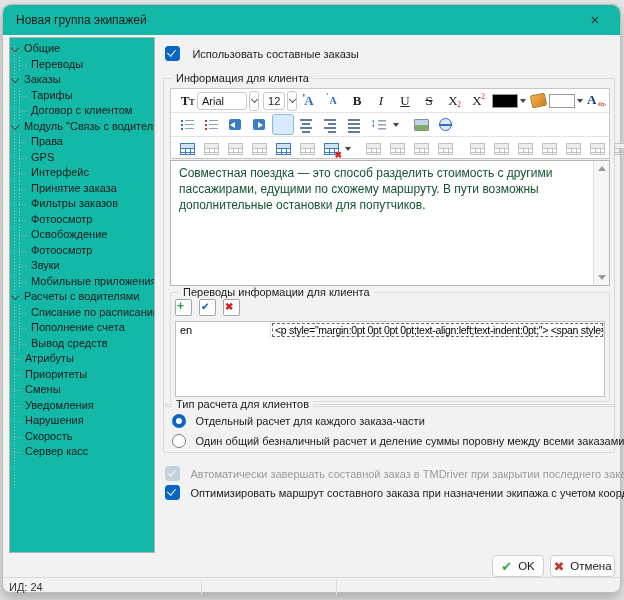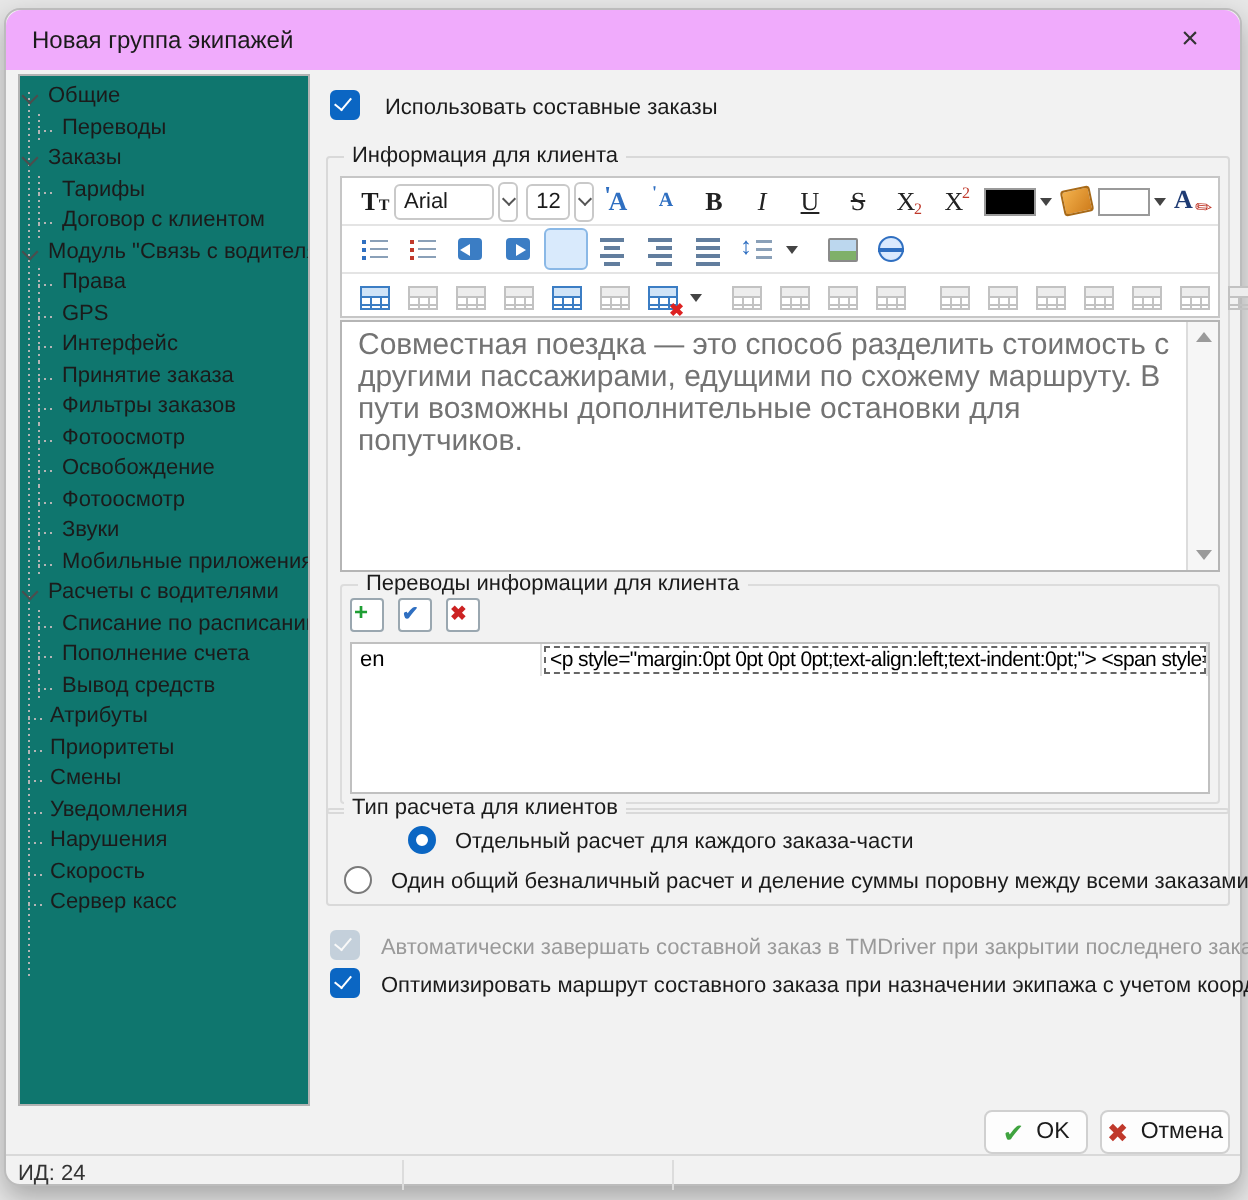--- a/index.html
+++ b/index.html
@@ -1,22 +1,22 @@
 <!DOCTYPE html>
 <html lang="ru"><head>
 <meta charset="utf-8">
 <style>
   html,body{margin:0;padding:0;}
   body{width:624px;height:600px;background:#e7e7e7;font-family:"Liberation Sans",sans-serif;position:relative;overflow:hidden;}
   .dialog{position:absolute;left:2px;top:4px;width:619px;height:589px;background:#f2f2f2;border:1px solid #bcbcbc;border-radius:8px;box-shadow:0 6px 14px rgba(0,0,0,.28);box-sizing:border-box;}
-  .titlebar{position:absolute;left:0;top:0;right:0;height:30px;border-radius:8px 8px 0 0;background:#f0abfc;padding-left:24px;}
+  .titlebar{position:absolute;left:0;top:0;right:0;height:30px;border-radius:8px 8px 0 0;background:#14b8a6;padding-left:24px;}
   .title{position:absolute;left:13px;top:8px;font-size:12px;color:#1b1b1b;}
   .close-btn{position:absolute;right:14px;top:5px;width:22px;height:20px;text-align:center;font-size:15px;color:#333;line-height:20px;cursor:pointer;}
   
-  .tree{position:absolute;left:6px;top:32px;width:146px;height:516px;background:#0f766e;border:1px solid #b3b3b3;box-sizing:border-box;overflow:hidden;padding-top:3px;}
+  .tree{position:absolute;left:6px;top:32px;width:146px;height:516px;background:#14b8a6;border:1px solid #b3b3b3;box-sizing:border-box;overflow:hidden;padding-top:3px;}
   .rootline{position:absolute;left:4px;top:8px;width:1px;height:442px;background-image:repeating-linear-gradient(to bottom,#b5b5b5 0 1px,transparent 1px 3px);}
   .titem{position:relative;height:15.5px;line-height:15.5px;font-size:11px;color:#1b1b1b;white-space:nowrap;cursor:pointer;}
   .titem .lbl{padding:0 2px;}
   .titem.sel .lbl{background:#dcdcdc;}
   .titem.parent{padding-left:12px;}
   .titem.child{padding-left:19px;background-image:repeating-linear-gradient(to bottom,#b5b5b5 0 1px,transparent 1px 3px);background-size:1px 100%;background-position:9px 0;background-repeat:no-repeat;}
   .titem.child::before{content:"";position:absolute;left:9px;top:8px;width:8px;height:1px;background-image:repeating-linear-gradient(to right,#b5b5b5 0 1px,transparent 1px 3px);}
   .titem.leaf{padding-left:13px;}
   .titem.leaf::before{content:"";position:absolute;left:4px;top:8px;width:7px;height:1px;background-image:repeating-linear-gradient(to right,#b5b5b5 0 1px,transparent 1px 3px);}
   .chev{position:absolute;left:2px;top:4px;width:5px;height:5px;border:solid #4d4d4d;border-width:0 1px 1px 0;transform:rotate(45deg);}
@@ -80,21 +80,21 @@
   .i-line-spacing::before{content:"\2195";position:absolute;left:1px;top:1px;color:#2f6fc1;font-size:12px;font-weight:bold;}
   .i-insert-image::before{content:"";width:15px;height:12px;border:1px solid #8a8a8a;background:linear-gradient(#bcd7ee 0 55%,#7fb069 55% 100%);box-sizing:border-box;border-radius:1px;}
   .i-insert-hyperlink::before{content:"";width:13px;height:13px;border:1.5px solid #2f6fc1;border-radius:50%;background:radial-gradient(circle,#dbeafe 60%,#bcd7ee);box-sizing:border-box;}
   .i-insert-hyperlink::after{content:"";position:absolute;left:3.5px;top:9px;width:13px;height:1.5px;background:#2f6fc1;}
   
   .tgrid{width:15px;height:12px;box-sizing:border-box;}
   .tgrid.blue{border:1px solid #3b7dc4;background:linear-gradient(#cfe3f7 0 4px,transparent 4px),linear-gradient(#3b7dc4,#3b7dc4) 0 4px/100% 1px no-repeat,linear-gradient(#3b7dc4,#3b7dc4) 0 8px/100% 1px no-repeat,linear-gradient(#3b7dc4,#3b7dc4) 4px 0/1px 100% no-repeat,linear-gradient(#3b7dc4,#3b7dc4) 9px 0/1px 100% no-repeat;}
   .tgrid.gray{border:1px solid #c2c2c2;background:linear-gradient(#ededed 0 4px,transparent 4px),linear-gradient(#c2c2c2,#c2c2c2) 0 4px/100% 1px no-repeat,linear-gradient(#c2c2c2,#c2c2c2) 0 8px/100% 1px no-repeat,linear-gradient(#c2c2c2,#c2c2c2) 4px 0/1px 100% no-repeat,linear-gradient(#c2c2c2,#c2c2c2) 9px 0/1px 100% no-repeat;}
   .tbicon.delmark::after{content:"\2716";position:absolute;right:-1px;bottom:-2px;color:#d22;font-size:9px;font-weight:bold;}
   
-  .edit-area{position:absolute;background:#fff;border:1px solid #b5b5b5;box-sizing:border-box;font-size:15px;line-height:16px;color:#737373;padding:4px 20px 4px 8px;}
+  .edit-area{position:absolute;background:#fff;border:1px solid #b5b5b5;box-sizing:border-box;font-size:12px;line-height:16px;color:#14532d;padding:4px 20px 4px 8px;}
   .vscroll{position:absolute;right:0;top:0;bottom:0;width:15px;background:#f6f6f6;border-left:1px solid #dcdcdc;}
   .arr{position:absolute;left:4px;width:0;height:0;border-left:4px solid transparent;border-right:4px solid transparent;cursor:pointer;}
   .arr.up{top:5px;border-bottom:5px solid #9a9a9a;}
   .arr.down{bottom:5px;border-top:5px solid #9a9a9a;}
   
   .miniicons{position:absolute;display:flex;gap:7px;}
   .docic{width:15px;height:15px;background:#fff;border:1px solid #9aa7b0;border-radius:2px;position:relative;cursor:pointer;}
   .docic::after{position:absolute;left:1px;top:-1px;font-size:12px;font-weight:bold;}
   .docic.add::after{content:"+";color:#1e9e33;}
   .docic.edit::after{content:"\2714";color:#2f6fc1;font-size:10px;top:1px;}
@@ -289,21 +289,21 @@
               <div class="tcell c0">en</div>
               <div class="tcell c1 editingcell">&lt;p style="margin:0pt 0pt 0pt 0pt;text-align:left;text-indent:0pt;"&gt; &lt;span style="</div>
             </div>
           </div>
       </div>
     </div>
   </div>
 
   <div class="grp" style="left:160px;top:399px;width:452px;height:49px;">
     <span class="legend">Тип расчета для клиентов</span>
-    <div style="position:absolute;left:8px;top:6px;white-space:nowrap;margin-left:32px;">
+    <div style="position:absolute;left:8px;top:6px;white-space:nowrap;">
       <span class="radio on"></span>
       <span class="lbl11" style="margin-left:5px;">Отдельный расчет для каждого заказа-части</span>
     </div>
     <div style="position:absolute;left:8px;top:26px;white-space:nowrap;">
       <span class="radio off"></span>
       <span class="lbl11" style="margin-left:5px;">Один общий безналичный расчет и деление суммы поровну между всеми заказами-частями</span>
     </div>
   </div>
 
   <div style="position:absolute;left:162px;top:459px;white-space:nowrap;">

